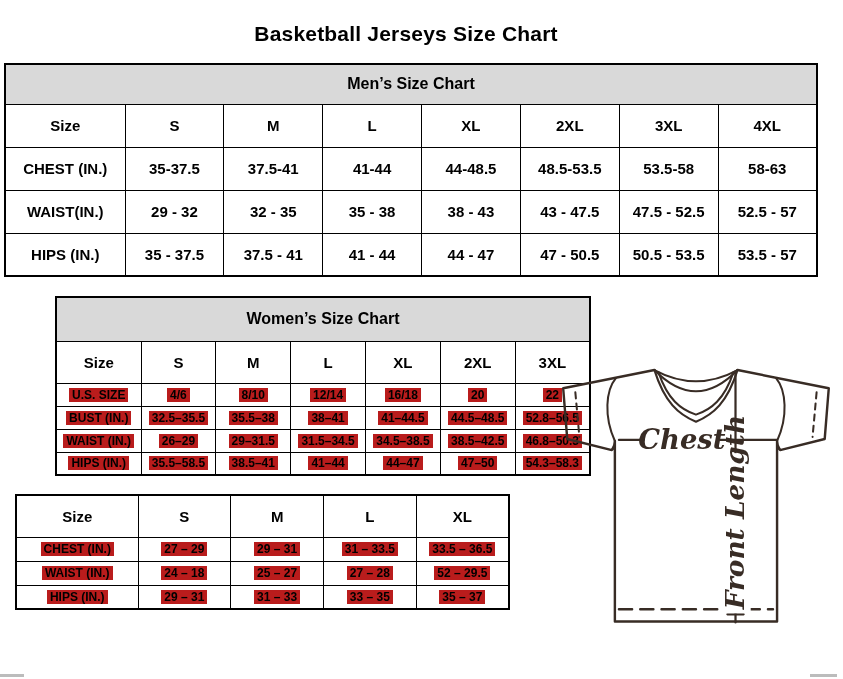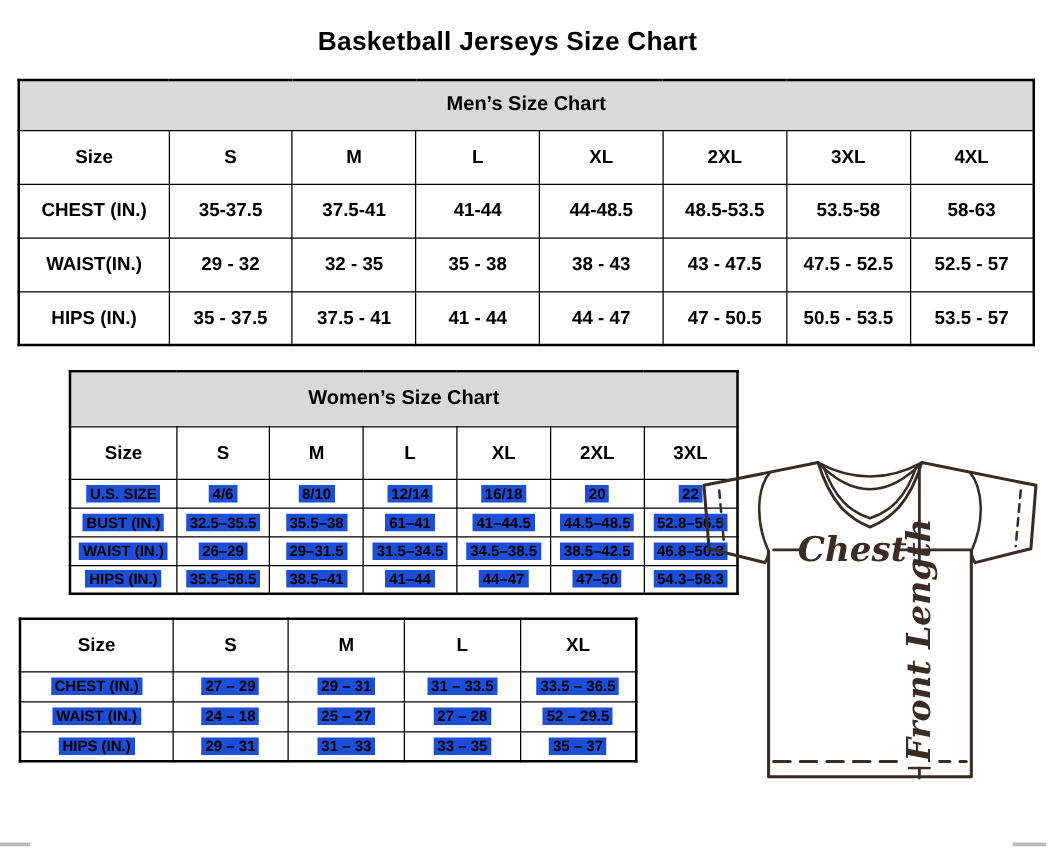--- a/index.html
+++ b/index.html
@@ -6,21 +6,21 @@
   body{
     width:843px;height:679px;position:relative;overflow:hidden;
     background:#ffffff;color:#000;
     font-family:"Liberation Sans", sans-serif;
   }
   .page-title{
     position:absolute;left:0;top:22px;width:812px;
     text-align:center;font-size:21px;font-weight:bold;letter-spacing:0.2px;
   }
   .tbl{position:absolute;}
-  #tbl-mens{left:14px;top:63px;width:814px;}
+  #tbl-mens{left:4px;top:63px;width:814px;}
   #tbl-womens{left:15px;top:296px;width:536px;margin-left:40px;}
   #tbl-youth{left:15px;top:494px;width:495px;}
   table.sz{
     border-collapse:collapse;width:100%;table-layout:fixed;
     border:2px solid #000;
   }
   table.sz td{
     border:1.5px solid #000;text-align:center;vertical-align:middle;
     font-weight:bold;padding:0;overflow:hidden;white-space:nowrap;
   }
@@ -38,21 +38,21 @@
   #tbl-womens tr.data{height:23px;}
   #tbl-womens tr.cols td{font-size:15px;}
   #tbl-womens tr.data td{font-size:12px;}
   
   #tbl-youth col.c-first{width:122px;}
   #tbl-youth tr.band{height:40px;}
   #tbl-youth tr.cols{height:42px;}
   #tbl-youth tr.data{height:24px;}
   #tbl-youth tr.cols td{font-size:15px;}
   #tbl-youth tr.data td{font-size:12px;}
-  .hl{background:#1d4ed8;padding:0 3px;}
+  .hl{background:#b91c1c;padding:0 3px;}
   
   .jersey{position:absolute;left:561px;top:368px;width:274px;height:296px;}
   .jersey svg{display:block;width:100%;height:100%;}
   .jersey text{
     font-family:"DejaVu Serif", serif;font-style:italic;font-weight:bold;
   }
   
   .frag{position:absolute;height:3px;background:#bcbcbc;top:674px;}
   .frag.left{left:0;width:24px;}
   .frag.right{left:810px;width:27px;}
@@ -151,21 +151,21 @@
           <td><span class="hl">8/10</span></td>
           <td><span class="hl">12/14</span></td>
           <td><span class="hl">16/18</span></td>
           <td><span class="hl">20</span></td>
           <td><span class="hl">22</span></td>
         </tr>
         <tr class="data">
           <td><span class="hl">BUST (IN.)</span></td>
           <td><span class="hl">32.5–35.5</span></td>
           <td><span class="hl">35.5–38</span></td>
-          <td><span class="hl">61–41</span></td>
+          <td><span class="hl">38–41</span></td>
           <td><span class="hl">41–44.5</span></td>
           <td><span class="hl">44.5–48.5</span></td>
           <td><span class="hl">52.8–56.5</span></td>
         </tr>
         <tr class="data">
           <td><span class="hl">WAIST (IN.)</span></td>
           <td><span class="hl">26–29</span></td>
           <td><span class="hl">29–31.5</span></td>
           <td><span class="hl">31.5–34.5</span></td>
           <td><span class="hl">34.5–38.5</span></td>

